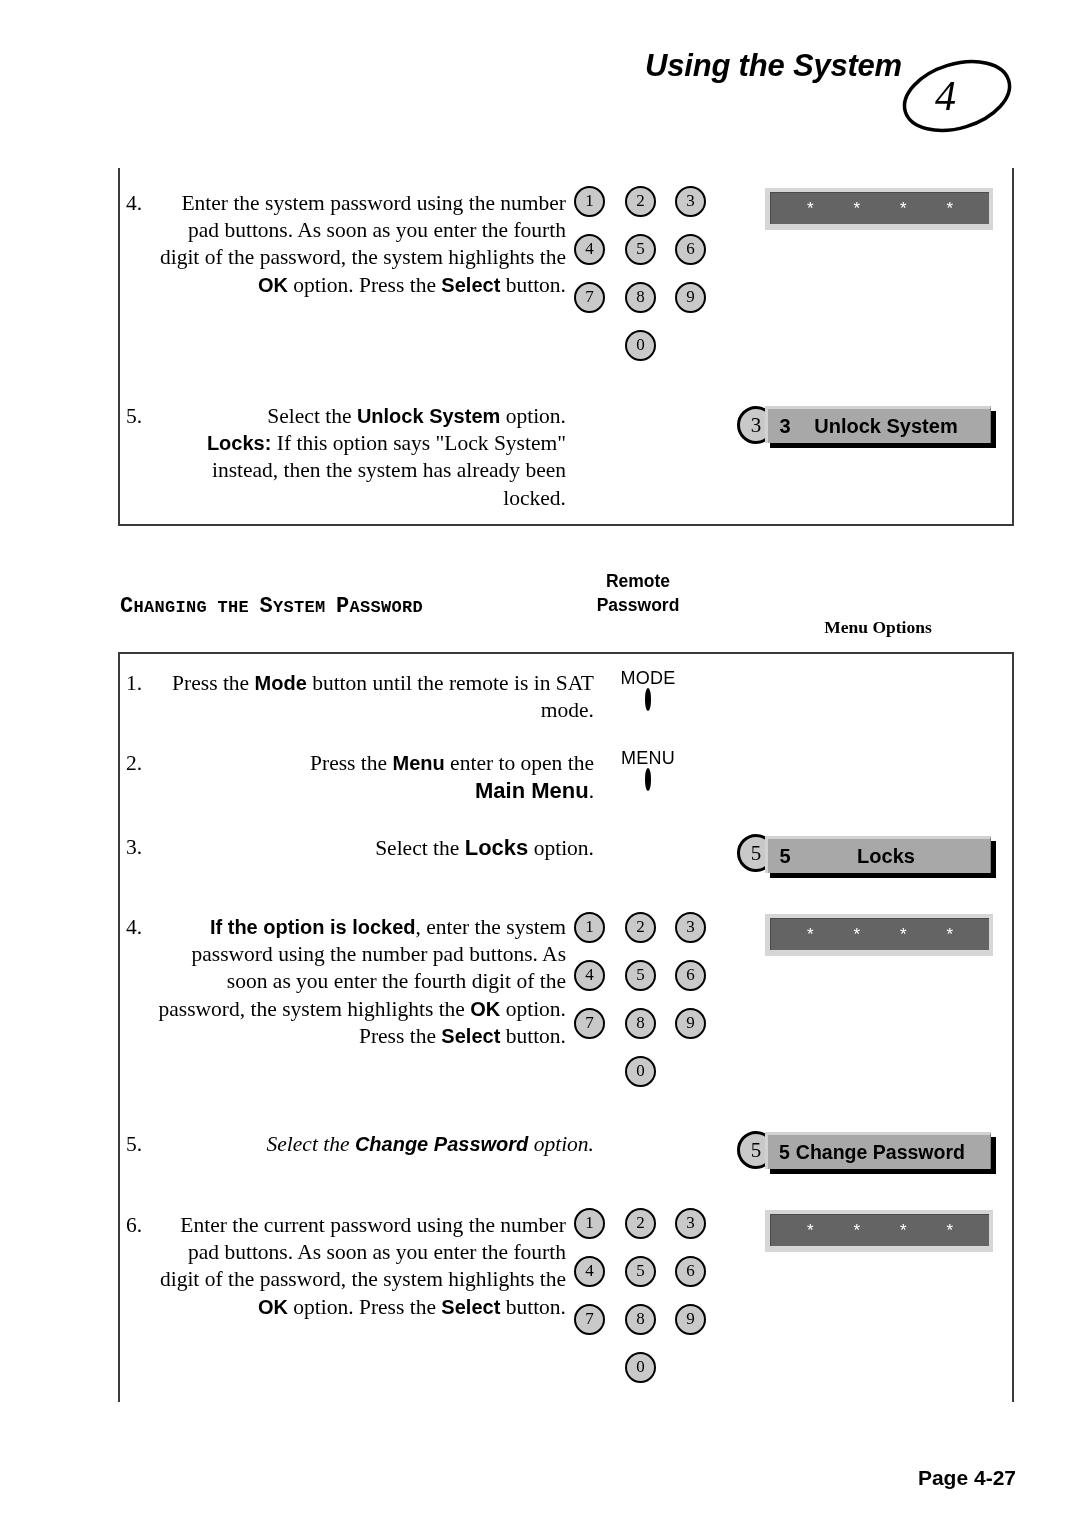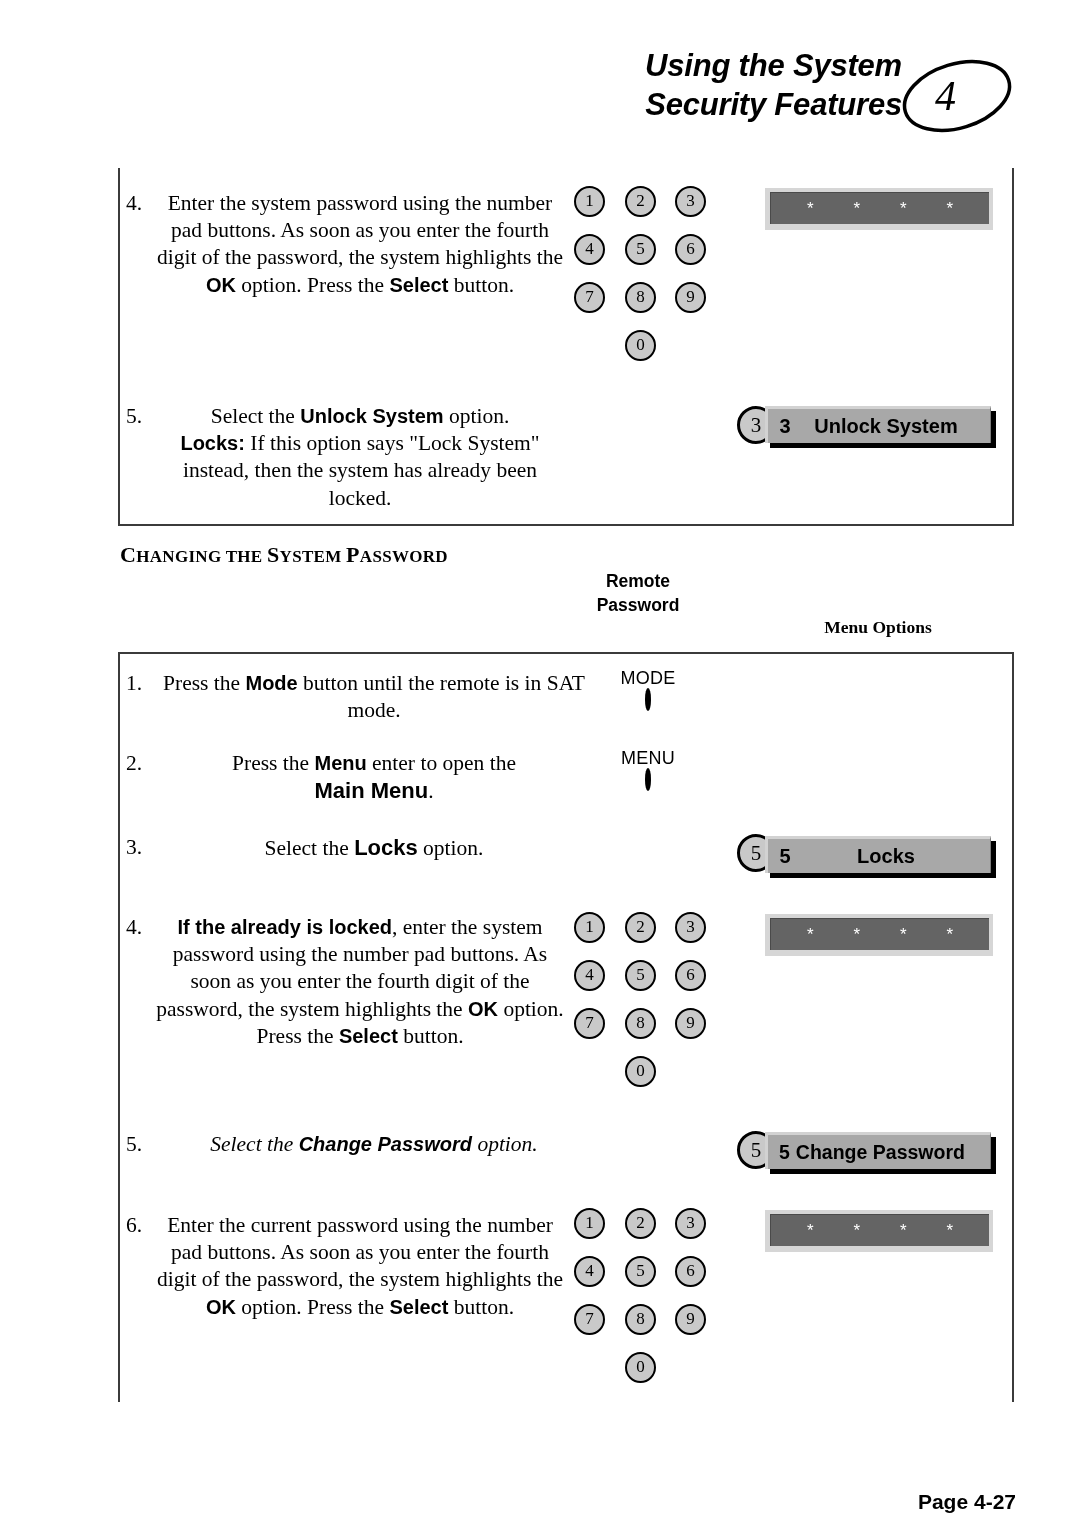--- a/index.html
+++ b/index.html
@@ -53,21 +53,21 @@
   
   .step{ position:absolute; left:0; width:896px; }
   .step-num{
     position:absolute; left:6px; top:0;
     width:34px; text-align:left;
     font-size:21.5px; line-height:27.2px;
   }
   .step-body{
     position:absolute; left:34px; width:412px;
     font-size:21.5px; line-height:27.2px;
-    text-align:center;
+    text-align:right;
   }
   .ui{ font-family:"Liberation Sans", sans-serif; font-weight:bold; font-size:20px; }
   .uibig{ font-family:"Liberation Sans", sans-serif; font-weight:bold; font-size:22px; }
 
   
   .keypad{ position:absolute; width:150px; }
   .keyrow{ position:relative; height:48px; }
   .key{
     position:absolute;
     width:31px; height:31px; border-radius:50%;
@@ -144,22 +144,22 @@
     font-weight:bold; font-size:20px; color:#000;
   }
   .menuopt .mo-num{ width:34px; text-align:center; }
   .menuopt .mo-label{ flex:1; text-align:center; padding-right:20px; }
   .menuopt.tight{ font-size:19.5px; }
   .menuopt.tight .mo-num{ width:auto; padding-left:11px; }
   .menuopt.tight .mo-label{ text-align:left; padding-right:0; padding-left:6px; }
 
   
   #section-heading{
-    position:absolute; left:120px; top:542px;
-    font-family:Liberation Serif, serif;
+    position:absolute; left:120px; top:594px;
+    font-family:Liberation Mono, monospace;
     font-weight:bold; color:#000;
     font-size:17px; letter-spacing:0.3px;
     white-space:nowrap;
   }
   #section-heading .cap{ font-size:22px; }
 
   
   .colhdr{
     position:absolute;
     font-family:"Liberation Sans", sans-serif;
@@ -169,30 +169,29 @@
   #hdr-remote{ left:568px; top:569px; width:140px; }
   #hdr-menu{ left:760px; top:615px; width:236px;font-family:Liberation Serif, serif; }
 
   
   #page-footer{
     position:absolute; left:0; top:1466px; width:1080px;
   }
   #page-number{
     position:absolute; right:64px; top:0;
     font-family:"Liberation Sans", sans-serif;
-    font-weight:bold; font-size:21px;margin-top:24px;
+    font-weight:bold; font-size:21px;
   }
 </style>
 </head>
 <body>
 
 <div id="page-header">
   <div class="hdr-title">
     <span>Using the System</span><br>
-    <span>Security Features</span>
   </div>
   <div class="hdr-chapter">
     <svg width="118" height="84" viewBox="0 0 118 84">
       <ellipse cx="59" cy="42" rx="54" ry="32" fill="none" stroke="#000" stroke-width="3.5" transform="rotate(-17 59 42)"></ellipse>
     </svg>
   </div>
   <div class="hdr-num">4</div>
 </div>
 
 <div class="box" id="box-unlock">
@@ -278,21 +277,21 @@
     <div class="step-body" style="width:440px;"><span>Select the </span><span class="uibig">Locks</span><span> option.</span></div>
   </div>
   <div class="bigkey" style="left:617px; top:180px;">5</div>
   <div class="menuopt" style="left:645px; top:182px; width:226px;">
     <span class="mo-num">5</span>
     <span class="mo-label">Locks</span>
   </div>
 
   <div class="step" style="top:260px;">
     <div class="step-num">4.</div>
-    <div class="step-body"><span class="ui">If the already is locked</span><span>, enter the system password using the number pad buttons.  As soon as you enter the fourth digit of the password, the system highlights the </span><span class="ui">OK</span><span> option.  Press the </span><span class="ui">Select</span><span> button.</span></div>
+    <div class="step-body"><span class="ui">If the option is locked</span><span>, enter the system password using the number pad buttons.  As soon as you enter the fourth digit of the password, the system highlights the </span><span class="ui">OK</span><span> option.  Press the </span><span class="ui">Select</span><span> button.</span></div>
   </div>
 
   <div class="keypad" style="left:454px; top:258px;">
     <div class="keyrow">
       <div class="key kc1">1</div>
       <div class="key kc2">2</div>
       <div class="key kc3">3</div>
     </div>
     <div class="keyrow">
       <div class="key kc1">4</div>

